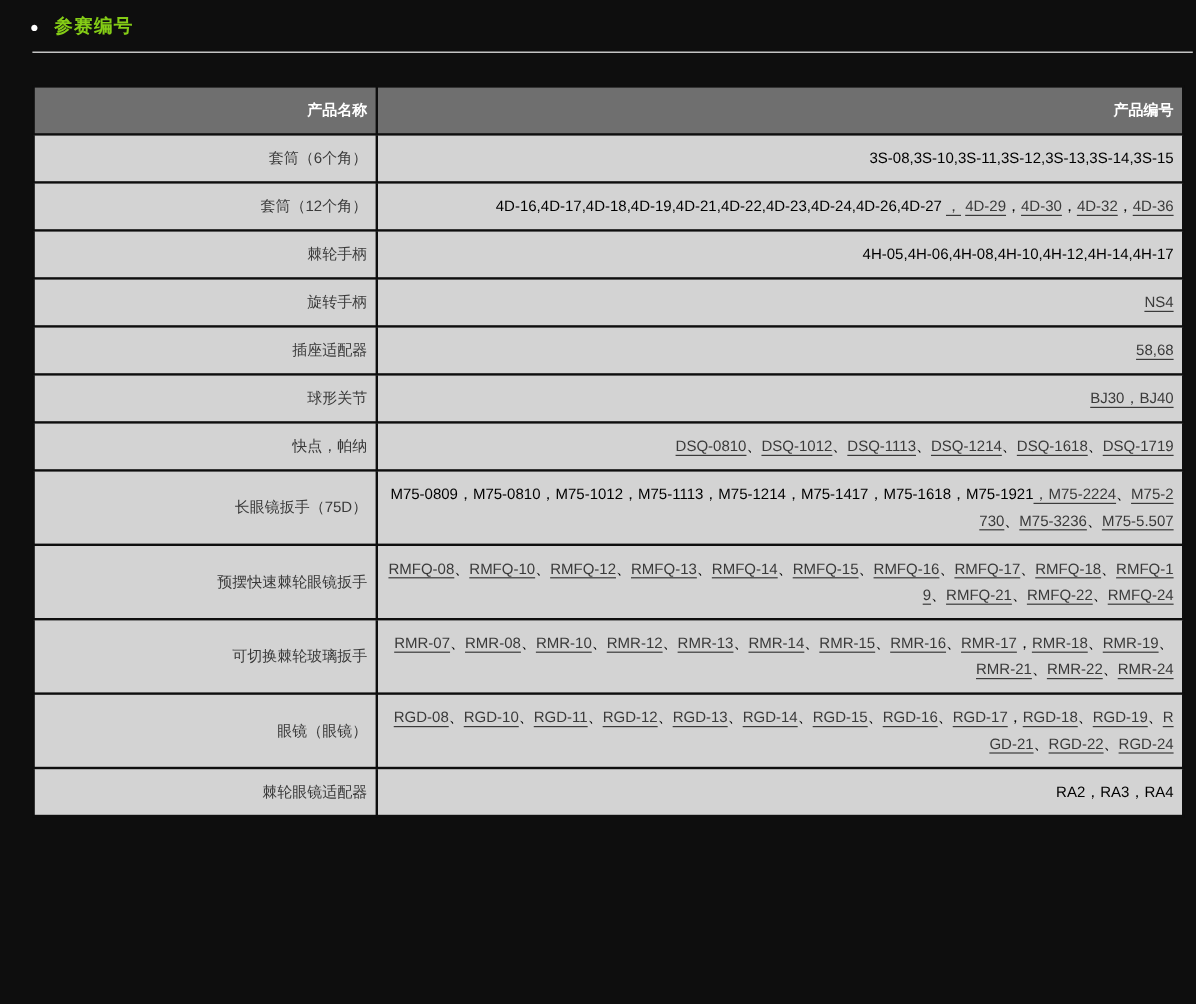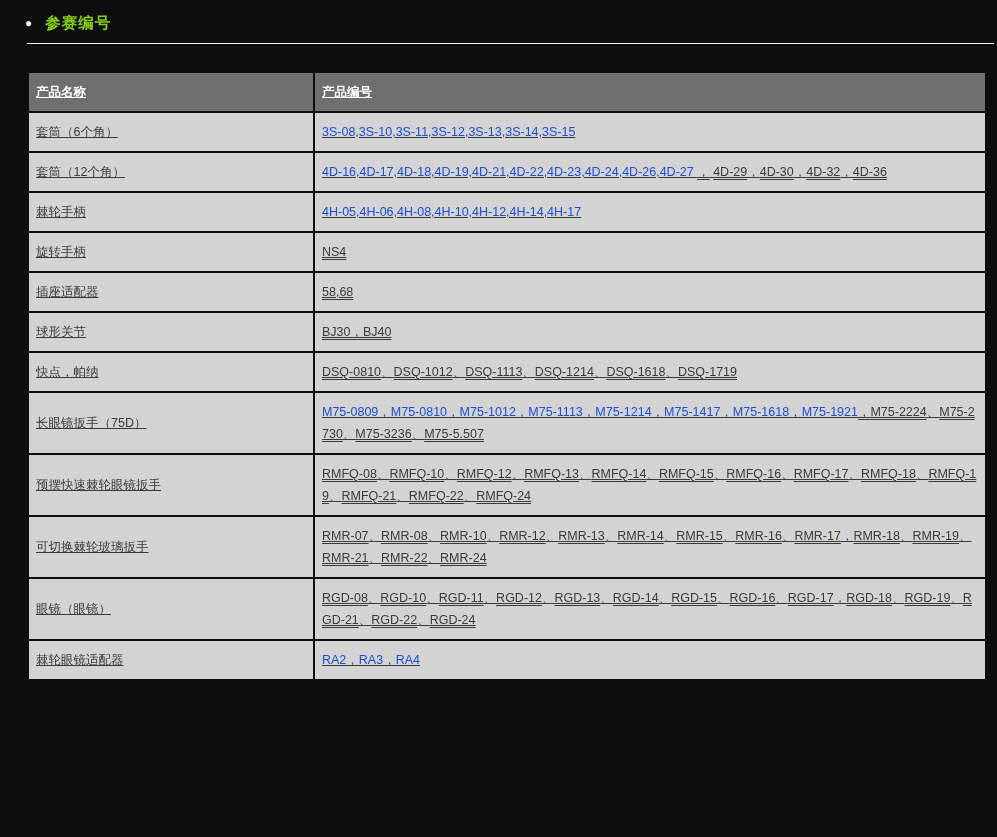--- a/index.html
+++ b/index.html
@@ -42,44 +42,43 @@
     width: 958px;
     margin: 27px 12px 0 27px;
   }
   col.c-name  { width: 286px; }
   col.c-value { width: 672px; }
   th, td {
     border: 2px solid #0e0e0e;
     padding: 8px 7px;
     font-size: 12.5px;
     line-height: 22px;
-    text-align: left;
+    text-align: right;
     vertical-align: middle;
-    text-decoration: underline;
   }
   th {
     background: #6f6f6f;
     color: #ffffff;
     font-weight: 700;
   }
   td {
     background: #d3d3d3;
     color: #3a3a3a;
   }
   td.value-cell {
     word-break: break-all;
   }
   a.code-link {
     color: #3a3a3a;
     text-decoration: underline;
     text-decoration-thickness: 1px;
     text-underline-offset: 3px;
     cursor: pointer;
   }
-  span.code-text { color: #1d4ed8; }
+  span.code-text { color: #000000; }
 </style>
 </head>
 <body>
 
 <div class="section-header">
   <span class="bullet">●</span>
   <h1 class="page-title">参赛编号</h1>
 </div>
 <hr class="header-rule">
 

